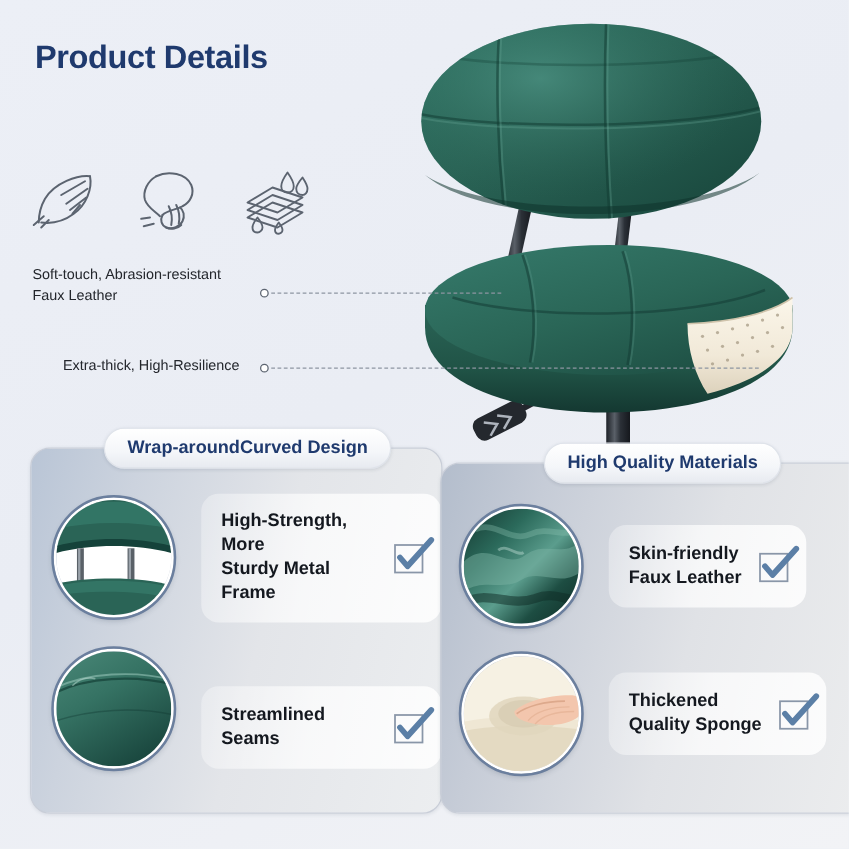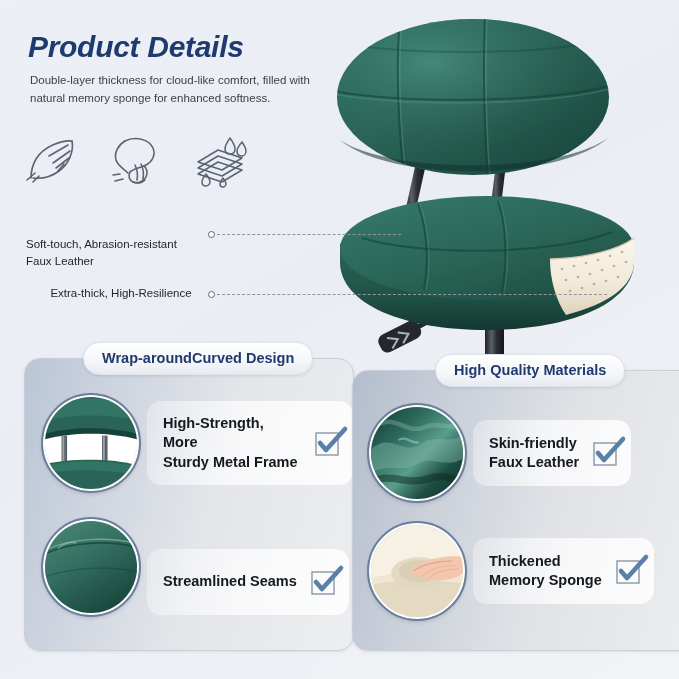--- a/index.html
+++ b/index.html
@@ -11,37 +11,36 @@
   }
   #stage {
     position: relative;
     width: 679px; height: 679px;
     background: linear-gradient(150deg, #eceff6 0%, #eaedf4 45%, #f2f3f6 100%);
   }
 
   
   #title {
     position: absolute; left: 28px; top: 30px;
-    font-size: 30px; font-weight: bold; letter-spacing: -0.3px;
+    font-size: 26px; font-weight: bold; letter-spacing: -0.3px;
     color: #1f3a6e;
-    font-style: italic;
   }
   #subtitle {
     position: absolute; left: 30px; top: 72px; width: 290px;
     font-size: 11.5px; line-height: 1.55; color: #3b3f47;
   }
 
   
   #iconrow { position: absolute; left: 22px; top: 132px; width: 240px; height: 56px; }
   .ficon { position: absolute; top: 0; width: 62px; height: 56px; }
   .ficon svg { width: 100%; height: 100%; }
 
   
   .callout { position: absolute; font-size: 11.5px; line-height: 1.5; color: #23262c; }
-  #callout-leather { left: 26px; top: 236px; width: 190px; }
+  #callout-leather { left: 26px; top: 212px; width: 190px; }
   #callout-sponge  { left: 26px; top: 285px; width: 190px; text-align: center; }
   .dot {
     position: absolute; width: 7px; height: 7px; border-radius: 50%;
     background: #fff; border: 1.4px solid #5c6470;
   }
   .leader {
     position: absolute; height: 0;
     border-top: 1.3px dashed #8d95a1;
   }
 
@@ -81,21 +80,21 @@
     width: 96px; height: 96px; border-radius: 50%;
     border: 2.5px solid #fff;
     outline: 2px solid #6b7f9e;
     overflow: hidden; flex: 0 0 auto;
     box-shadow: 0 2px 5px rgba(30,45,70,.28);
     position: relative;
   }
   .thumb svg { width: 100%; height: 100%; display: block; }
   .labelbox {
     position: relative;
-    margin-left: 8px;
+    margin-left: 22px;
     background: linear-gradient(100deg, rgba(255,255,255,.30) 0%, rgba(255,255,255,.72) 45%, rgba(255,255,255,.85) 100%);
     border-radius: 14px;
     padding: 13px 52px 13px 16px;
     min-height: 66px;
     display: flex; align-items: center;
   }
   .ltext { font-size: 14.5px; font-weight: bold; color: #14181f; line-height: 1.32; }
   .check { position: absolute; right: 9px; top: 50%; transform: translateY(-50%); width: 30px; height: 30px; }
   .check svg { width: 100%; height: 100%; overflow: visible; }
 </style>
@@ -202,21 +201,20 @@
         <circle cx="270" cy="279" r="1.3"></circle>
           <circle cx="282" cy="276" r="1.3"></circle>
         <circle cx="294" cy="272" r="1.3"></circle>
           <circle cx="306" cy="269" r="1.3"></circle>
         <circle cx="318" cy="265" r="1.3"></circle>
       </g>
     </svg>
   </div>
 
   <div id="title">Product Details</div>
-  <div id="subtitle">Double-layer thickness for cloud-like comfort, filled with natural memory sponge for enhanced softness.</div>
 
   <div id="iconrow">
     <div class="ficon" style="left:0">
       <svg viewBox="0 0 62 56" fill="none" stroke="#5c6470" stroke-width="1.6" stroke-linecap="round">
         <path d="M50 9 C40 8 22 14 14 27 C10 34 9 41 9 46"></path>
         <path d="M50 9 C52 19 47 32 37 39 C29 45 19 47 11 46"></path>
         <path d="M46 13 L27 24 M48 19 L31 31 M47 26 L34 36 M42 32 L36 39"></path>
         <path d="M13 41 L5 48 M17 44 L11 50"></path>
       </svg>
     </div>
@@ -365,21 +363,21 @@
           <ellipse cx="52" cy="50" rx="22" ry="12" fill="#d6cbb0" opacity=".7"></ellipse>
           <path d="M44 48 C52 40 72 34 92 34 C104 34 108 40 104 48 C96 60 74 62 58 58 C50 56 44 53 44 48 Z" fill="#f3c6ad"></path>
           <path d="M46 50 C54 44 70 39 88 39" fill="none" stroke="#dda98c" stroke-width="1.4"></path>
           <path d="M56 56 C62 48 76 44 92 44" fill="none" stroke="#e8b79b" stroke-width="1.2"></path>
           <path d="M62 59 C68 52 80 48 96 48" fill="none" stroke="#e8b79b" stroke-width="1.2"></path>
         </svg>
       </div>
       <div class="labelbox">
         <div class="ltext">
           <span>Thickened</span><br>
-          <span>Memory Sponge</span>
+          <span>Quality Sponge</span>
         </div>
         <span class="check">
           <svg viewBox="0 0 30 30">
             <rect x="2" y="5" width="22" height="22" fill="none" stroke="#8996a8" stroke-width="1.4"></rect>
             <path d="M6 15 L12 22 L31 1" fill="none" stroke="#5b7fa6" stroke-width="4.6" stroke-linecap="round" stroke-linejoin="round"></path>
           </svg>
         </span>
       </div>
     </div>
   </div>

